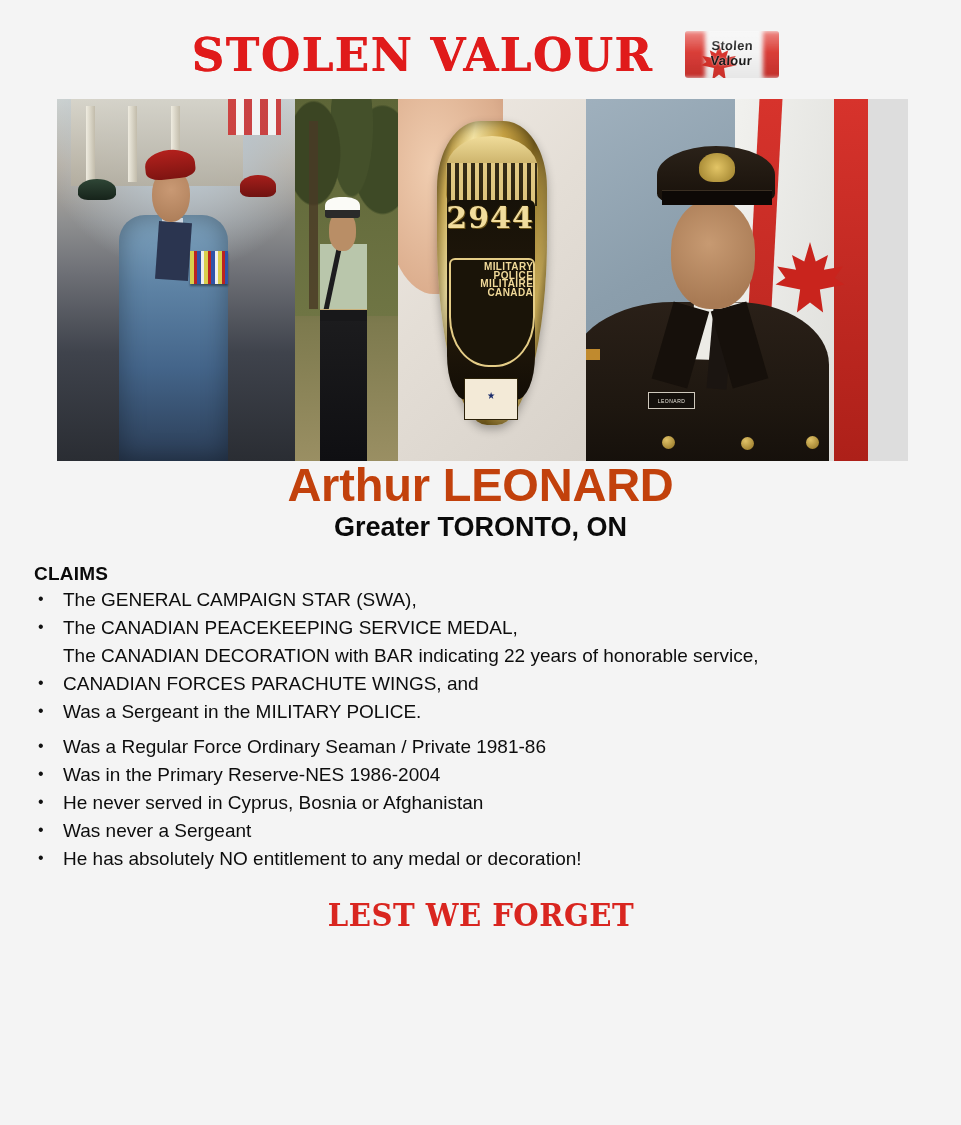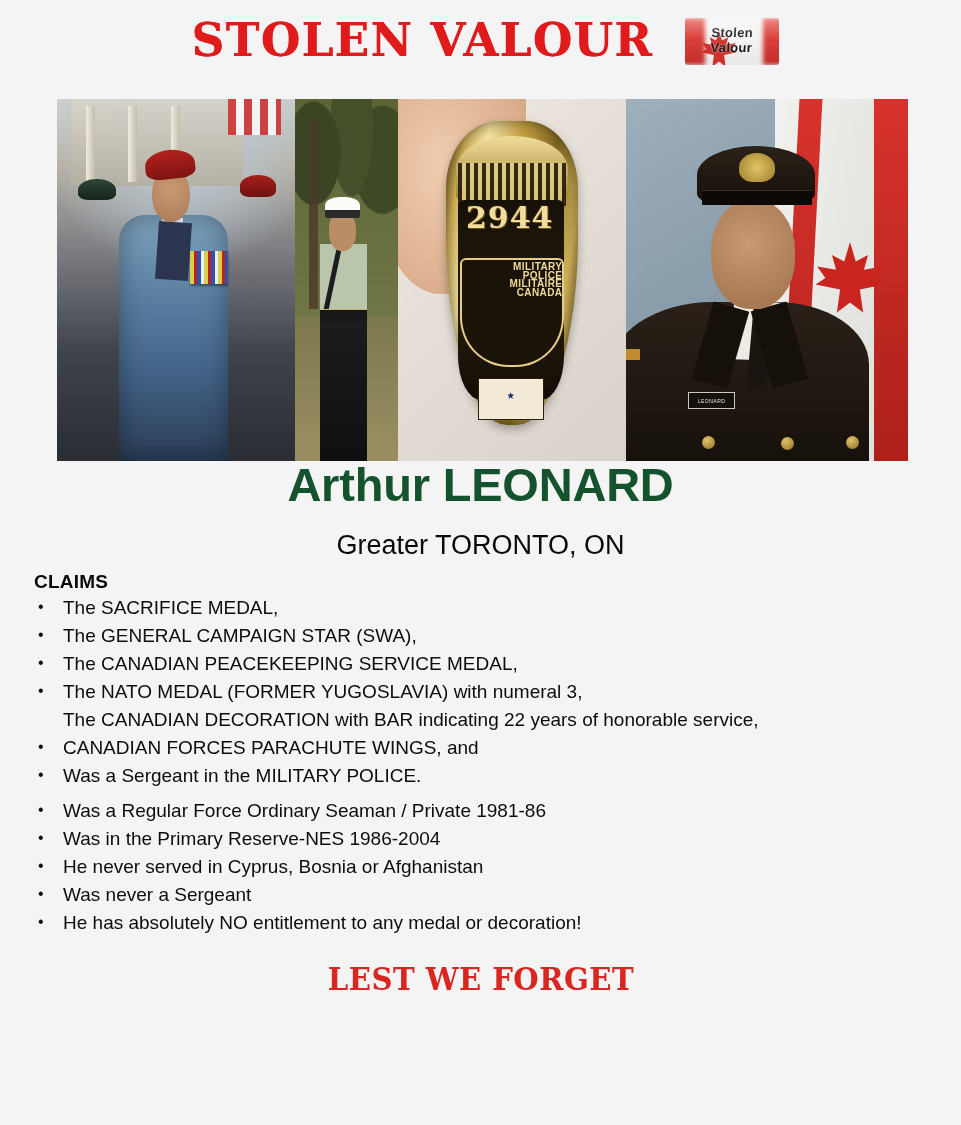--- a/index.html
+++ b/index.html
@@ -12,24 +12,24 @@
     height: 1125px;
     font-family: "Liberation Sans", sans-serif;
     color: #111;
     overflow: hidden;
     position: relative;
   }
 
   
   .header {
     display: flex;
-    align-items: flex-start;
+    align-items: flex-end;
     justify-content: center;
     height: 78px;
-    padding-top: 16px;
+    padding-top: 8px;
     box-sizing: border-box;
   }
   .brand-title {
     font-family: "DejaVu Serif", serif;
     font-weight: 700;
     font-size: 47px;
     letter-spacing: 1.5px;
     color: #e01b1b;
     transform: scaleX(0.96);
     line-height: 1;
@@ -96,21 +96,21 @@
     top: 99px;
     width: 851px;
     height: 362px;
     display: flex;
     overflow: hidden;
     background: #ddd;
   }
   .photo { position: relative; overflow: hidden; }
   .p1 { width: 238px; }
   .p2 { width: 103px; }
-  .p3 { width: 228px; }
+  .p3 { width: 188px; }
   .p4 { width: 282px; }
 
   
   .p1 {
     background:
       radial-gradient(circle at 52% 9%, #b9c4cc 0 14%, rgba(185,196,204,0) 40%),
       linear-gradient(180deg,#cfd4d2 0%,#b8b0a4 18%,#8e8f90 34%,#6e7076 48%,#3f434c 70%,#2a2d33 100%);
   }
   .p1 .building {
     position: absolute; left: 6%; top: 0; width: 72%; height: 24%;
@@ -362,39 +362,39 @@
     background: #c08a2e;
   }
 
   
   .name-block { text-align: center; margin-top: 382px; }
   .person-name {
     font-size: 47px;
     font-weight: 700;
     letter-spacing: -0.2px;
     line-height: 1.05;
-    color: #14532d;
+    color: #c2410c;
   }
   .person-location {
     font-size: 27px;
-    font-weight: 400;
-    margin-top: 21px;
+    font-weight: 700;
+    margin-top: 3px;
     color: #0a0a0a;
   }
 
   
   .section { margin: 0; padding: 0 0 0 34px; }
   .section-title {
     font-size: 19px;
     font-weight: 700;
     color: #0a0a0a;
     margin: 0 0 1px 0;
     letter-spacing: .2px;
   }
-  .claims-wrap { margin-top: 10px; }
+  .claims-wrap { margin-top: 20px; }
   .reality-wrap { margin-top: 7px; }
   ul.bullets { list-style: none; margin: 0; padding: 0; }
   ul.bullets li {
     position: relative;
     font-size: 19px;
     line-height: 28px;
     padding-left: 29px;
     color: #0d0d0d;
     white-space: nowrap;
   }
@@ -508,24 +508,22 @@
 </div>
 
 <div class="name-block">
   <div class="person-name">Arthur LEONARD</div>
   <div class="person-location">Greater TORONTO, ON</div>
 </div>
 
 <div class="section claims-wrap">
   <div class="section-title">CLAIMS</div>
   <ul class="bullets" id="claims-list">
-      <li class="has-bullet">The SACRIFICE MEDAL,</li>
       <li class="has-bullet">The GENERAL CAMPAIGN STAR (SWA),</li>
       <li class="has-bullet">The CANADIAN PEACEKEEPING SERVICE MEDAL,</li>
-      <li class="has-bullet">The NATO MEDAL (FORMER YUGOSLAVIA) with numeral 3,</li>
       <li>The CANADIAN DECORATION with BAR indicating 22 years of honorable service,</li>
       <li class="has-bullet">CANADIAN FORCES PARACHUTE WINGS, and</li>
       <li class="has-bullet">Was a Sergeant in the MILITARY POLICE.</li>
     </ul>
 </div>
 
 <div class="section reality-wrap">
   <ul class="bullets" id="reality-list">
       <li class="has-bullet">Was a Regular Force Ordinary Seaman / Private 1981-86</li>
       <li class="has-bullet">Was in the Primary Reserve-NES 1986-2004</li>

